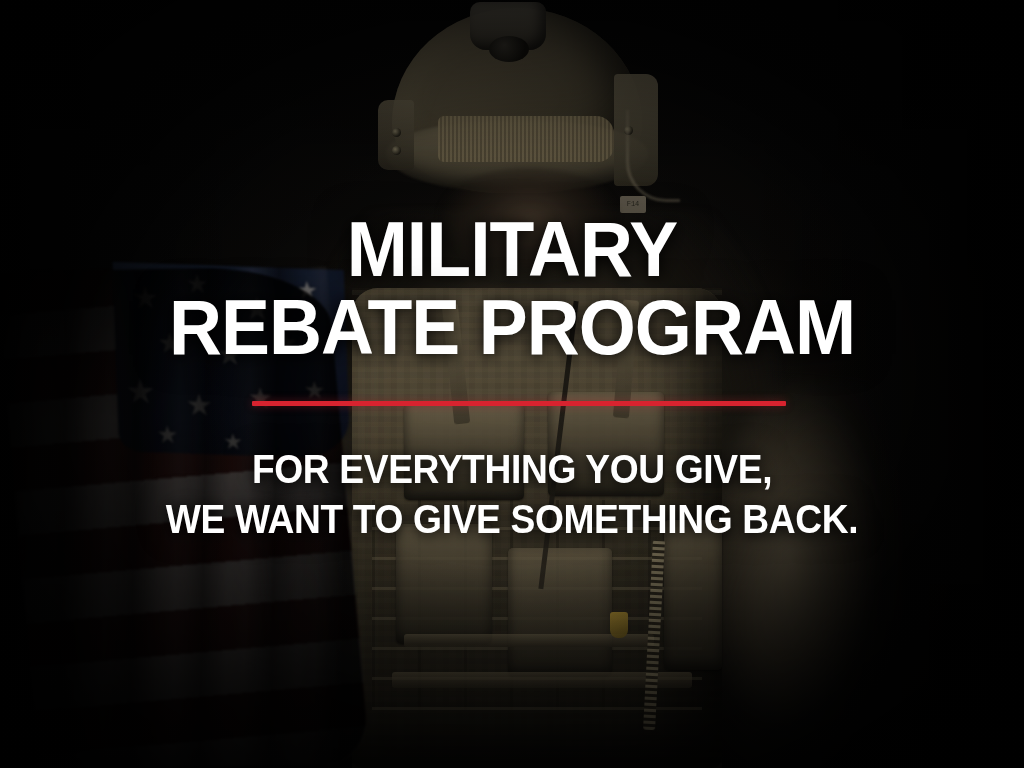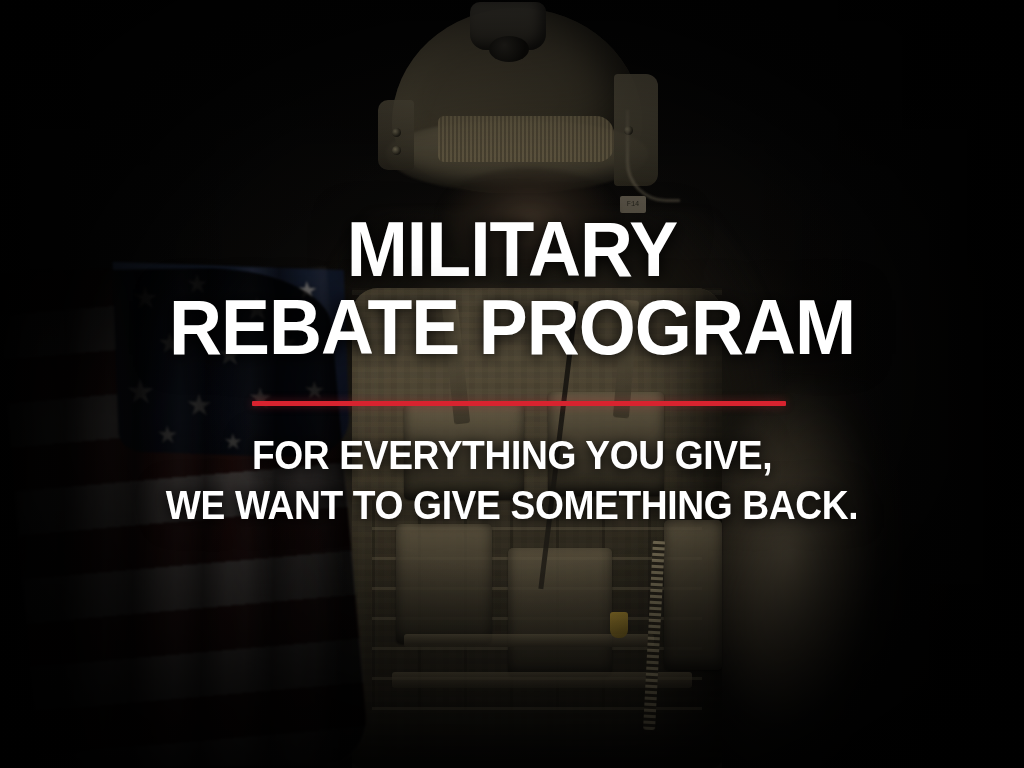--- a/index.html
+++ b/index.html
@@ -235,21 +235,21 @@
   .line1{ font-size:78px; line-height:.92; transform:scaleX(.94); }
   .line2{ font-size:78px; line-height:.96; transform:scaleX(.94); margin-top:4px; }
 
   .divider{
     position:absolute; left:252px; top:401px; width:534px; height:5px;
     background:#d8232f; border-radius:1px;
     box-shadow:0 0 8px rgba(216,35,47,.35);
   }
 
   .sub-block{
-    position:absolute; left:0; right:0; top:434px; text-align:center;
+    position:absolute; left:0; right:0; top:448px; text-align:center;
   }
   .sub1, .sub2{
     display:block; color:#fff; font-weight:700;
     font-size:40px; line-height:1.06; letter-spacing:-.4px;
     transform:scaleX(.93);
     text-shadow:0 2px 12px rgba(0,0,0,.85), 0 0 30px rgba(0,0,0,.55);
     font-family:"Liberation Sans", sans-serif;
   }
   .sub2{ margin-top:8px; }
 </style>

